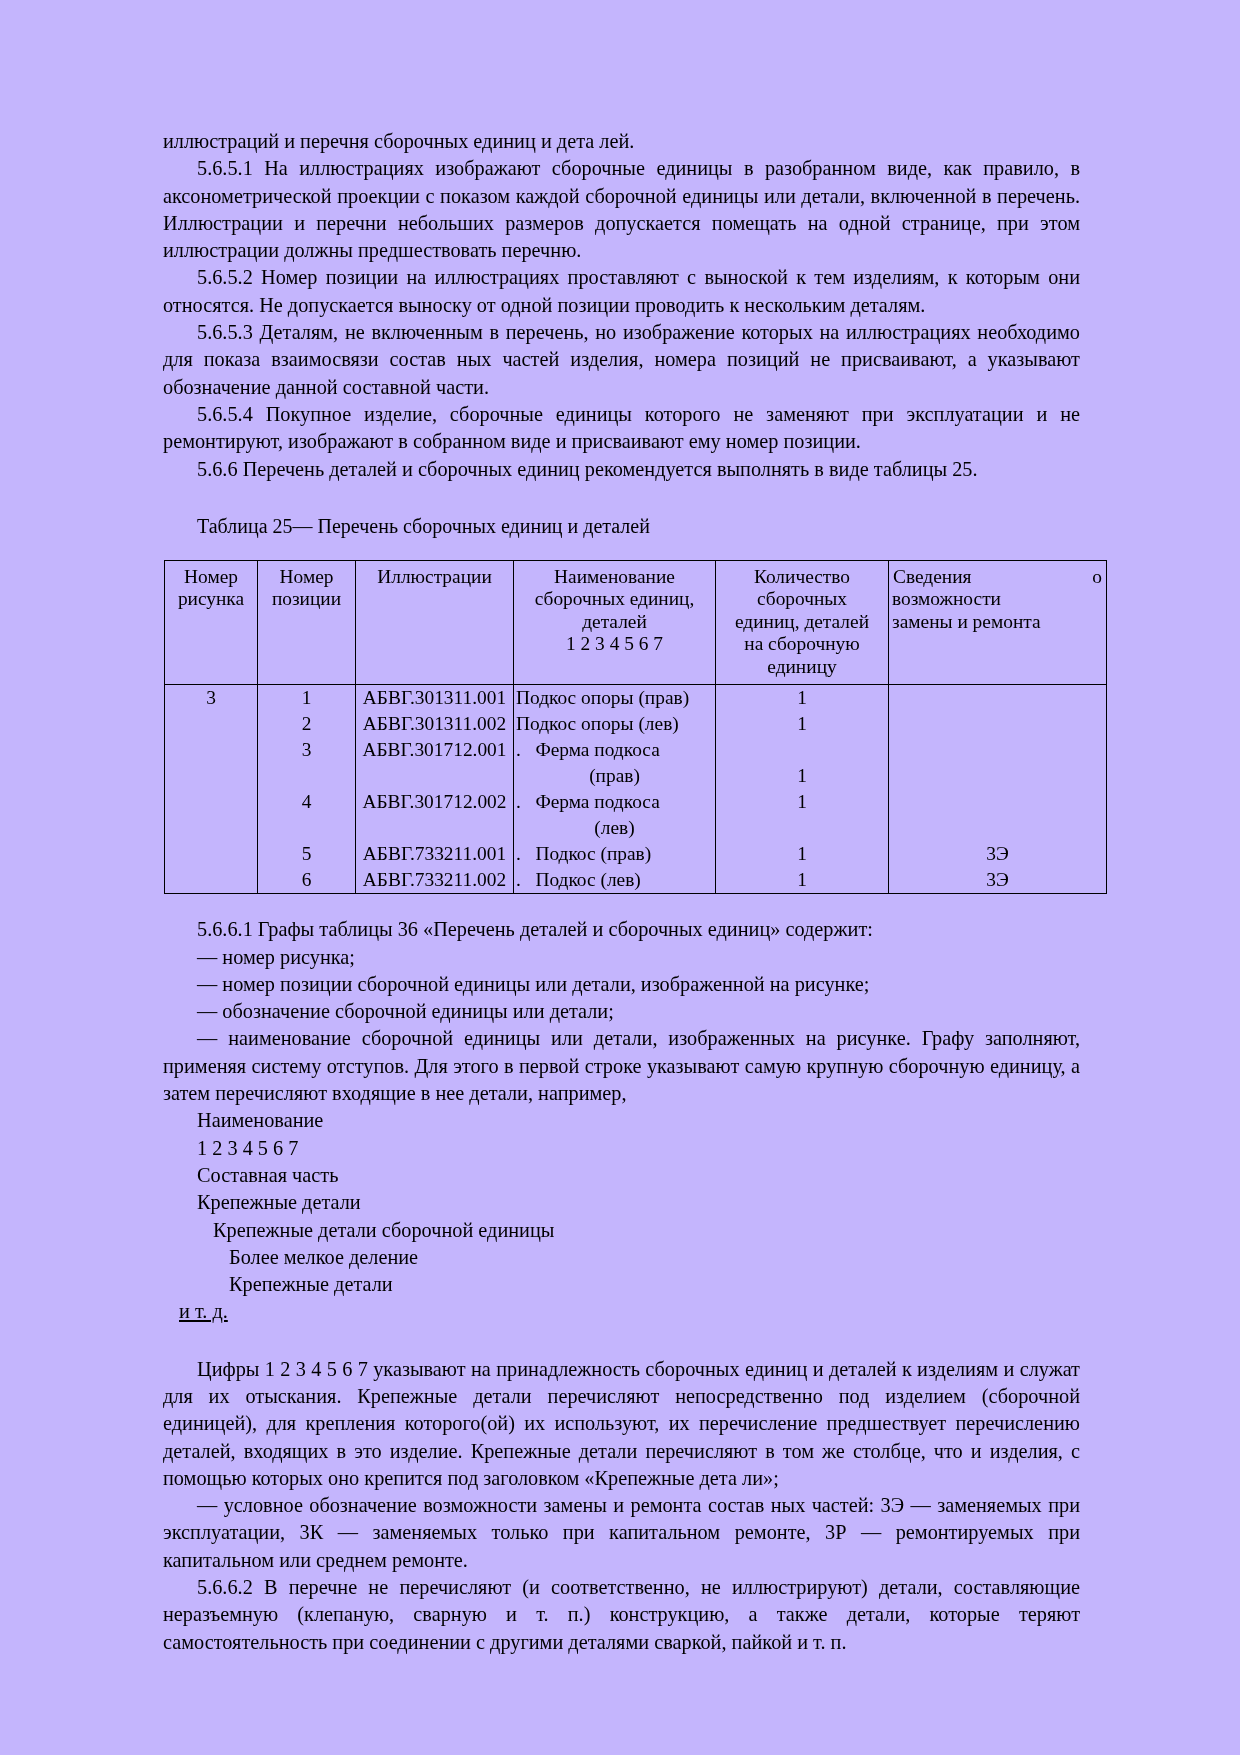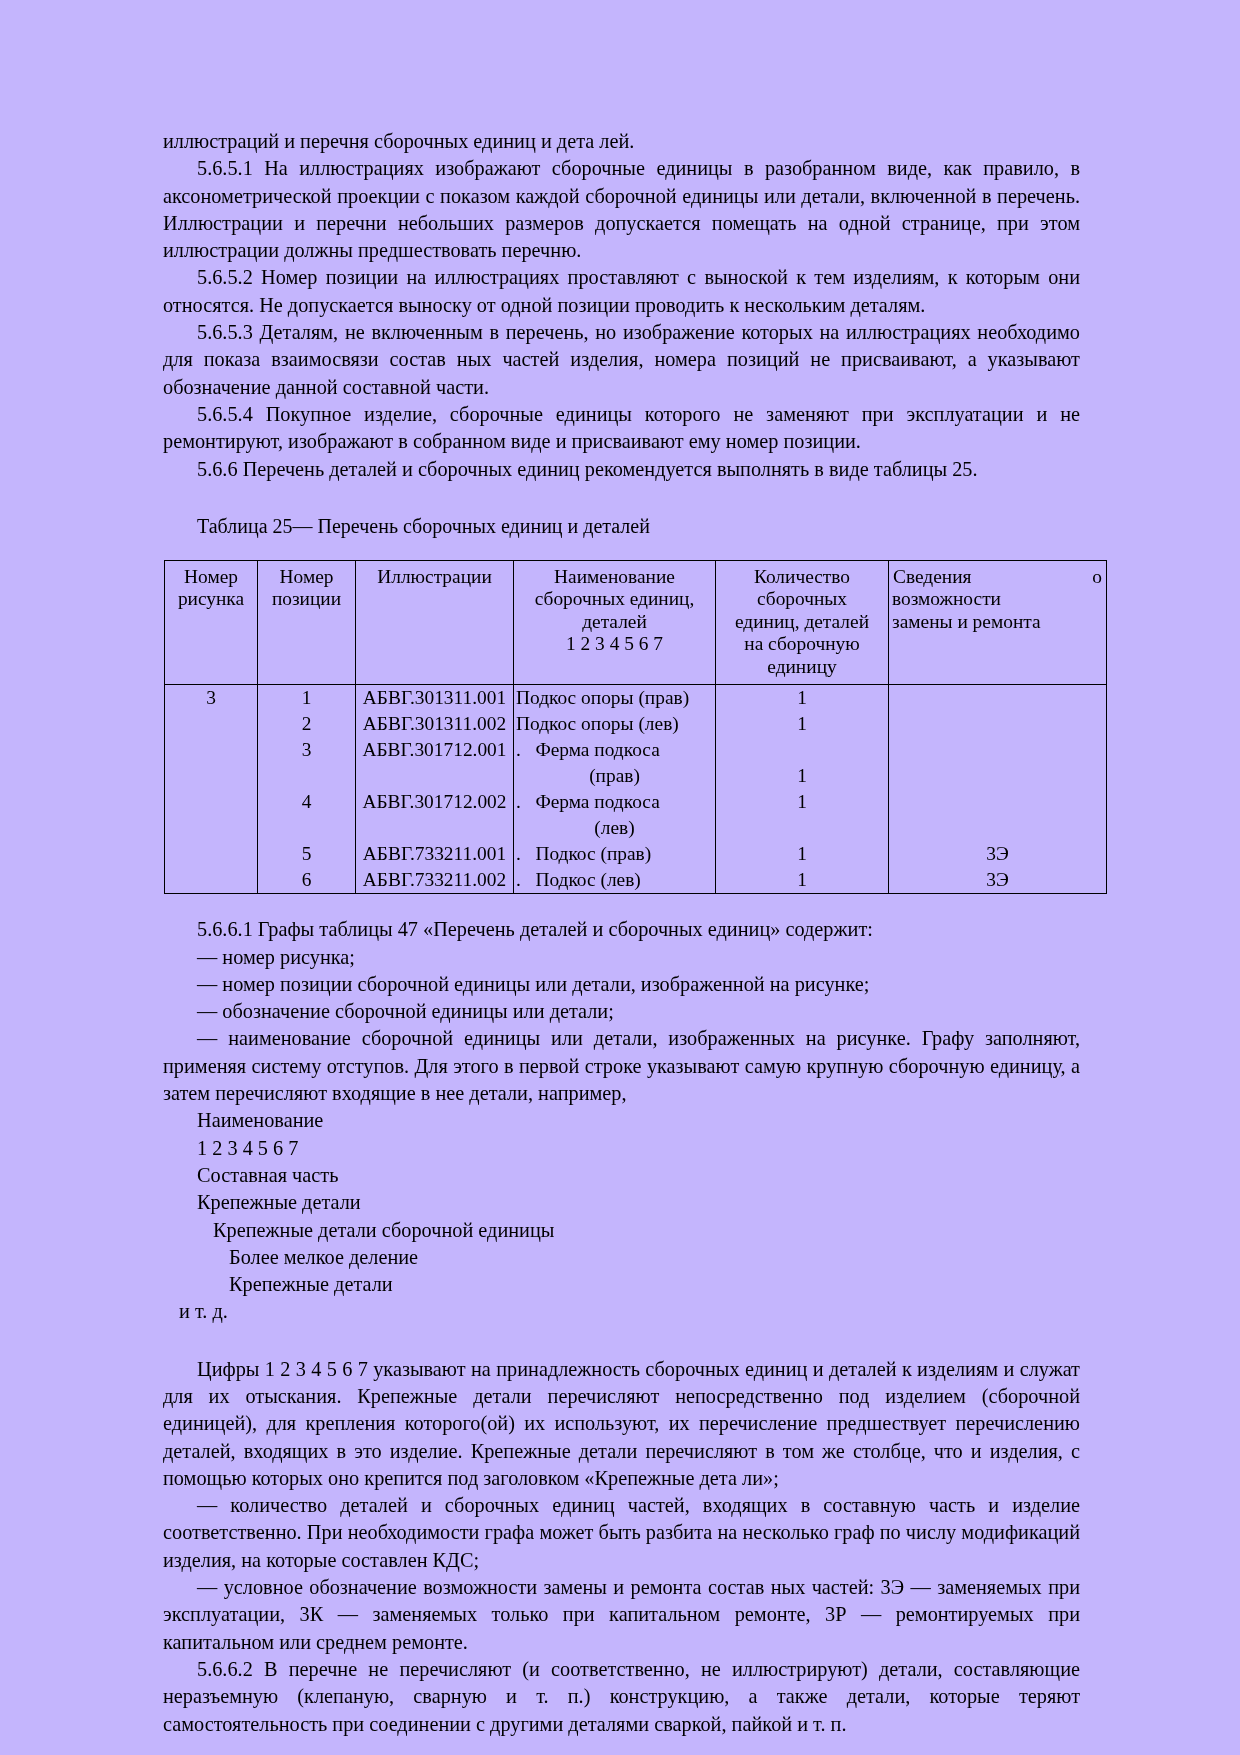--- a/index.html
+++ b/index.html
@@ -122,21 +122,21 @@
     text-align: justify;
   }
   .dash-item.nojust { text-align: left; }
 
   
   .example-block { margin: 0; }
   .ex-line { margin: 0; text-align: left; white-space: pre; }
   .ex-l0 { padding-left: 34px; }
   .ex-l1 { padding-left: 50px; }
   .ex-l2 { padding-left: 66px; }
-  .ex-tail { padding-left: 16px; }
+  .ex-tail { padding-left: 16px; text-decoration: underline; }
 </style>
 </head>
 <body>
 
 <div class="page">
   <div class="doc-body">
 
     <p class="para noindent">иллюстраций и перечня сборочных единиц и дета лей.</p>
     <p class="para indent">5.6.5.1 На иллюстрациях изображают сборочные единицы в разобранном виде, как правило, в аксонометрической проекции с показом каждой сборочной единицы или детали, включенной в перечень.   Иллюстрации и перечни небольших размеров допускается помещать   на одной странице, при этом иллюстрации должны предшествовать  перечню.</p>
     <p class="para indent">5.6.5.2 Номер позиции на иллюстрациях проставляют с выноской  к тем изделиям, к которым они относятся. Не допускается выноску  от одной позиции проводить к нескольким деталям.</p>
@@ -255,21 +255,21 @@
               <span class="cell-line">3Э</span>
             </td>
 
           </tr>
         </tbody>
       </table>
     </div>
 
     <div class="spacer-md"></div>
 
-    <p class="para indent left">5.6.6.1 Графы таблицы 47 «Перечень деталей и сборочных единиц» содержит:</p>
+    <p class="para indent left">5.6.6.1 Графы таблицы 36 «Перечень деталей и сборочных единиц» содержит:</p>
 
     <div class="dash-list">
       <p class="dash-item nojust">— номер рисунка;</p>
       <p class="dash-item nojust">— номер позиции сборочной единицы или детали, изображенной  на рисунке;</p>
       <p class="dash-item nojust">— обозначение сборочной единицы или детали;</p>
       <p class="dash-item">—  наименование сборочной единицы или детали, изображенных   на рисунке. Графу заполняют, применяя систему отступов. Для этого  в первой строке указывают самую крупную сборочную единицу, а  затем перечисляют входящие в нее детали, например,</p>
     </div>
 
     <div class="example-block">
       <p class="ex-line ex-l0">Наименование</p>
@@ -278,18 +278,17 @@
       <p class="ex-line ex-l0">Крепежные детали</p>
       <p class="ex-line ex-l1">Крепежные детали сборочной единицы</p>
       <p class="ex-line ex-l2">Более мелкое деление</p>
       <p class="ex-line ex-l2">Крепежные детали</p>
       <p class="ex-line ex-tail">и т. д.</p>
     </div>
 
     <div class="spacer-lg"></div>
 
     <p class="para indent">Цифры 1 2 3 4 5 6 7 указывают на принадлежность сборочных  единиц и деталей к изделиям и служат для их отыскания. Крепежные детали перечисляют непосредственно под изделием (сборочной     единицей), для крепления которого(ой) их используют, их перечисление предшествует перечислению деталей, входящих в это изделие.  Крепежные детали перечисляют в том же столбце, что и изделия, с  помощью которых оно крепится под заголовком «Крепежные дета ли»;</p>
-    <p class="dash-item">— количество деталей и сборочных единиц частей, входящих в  составную часть и изделие соответственно. При необходимости графа может быть разбита на несколько граф по числу модификаций  изделия, на которые составлен КДС;</p>
     <p class="dash-item">—  условное обозначение возможности замены и ремонта состав ных частей: 3Э — заменяемых при эксплуатации, 3К — заменяемых   только при капитальном ремонте, 3Р — ремонтируемых при капитальном или среднем ремонте.</p>
     <p class="para indent">5.6.6.2 В перечне не перечисляют (и соответственно, не иллюстрируют) детали, составляющие неразъемную (клепаную, сварную и т. п.) конструкцию, а также детали, которые теряют самостоятельность при соединении с другими деталями сваркой, пайкой и   т. п.</p>
 
   </div>
 </div>
 
 </body></html>

